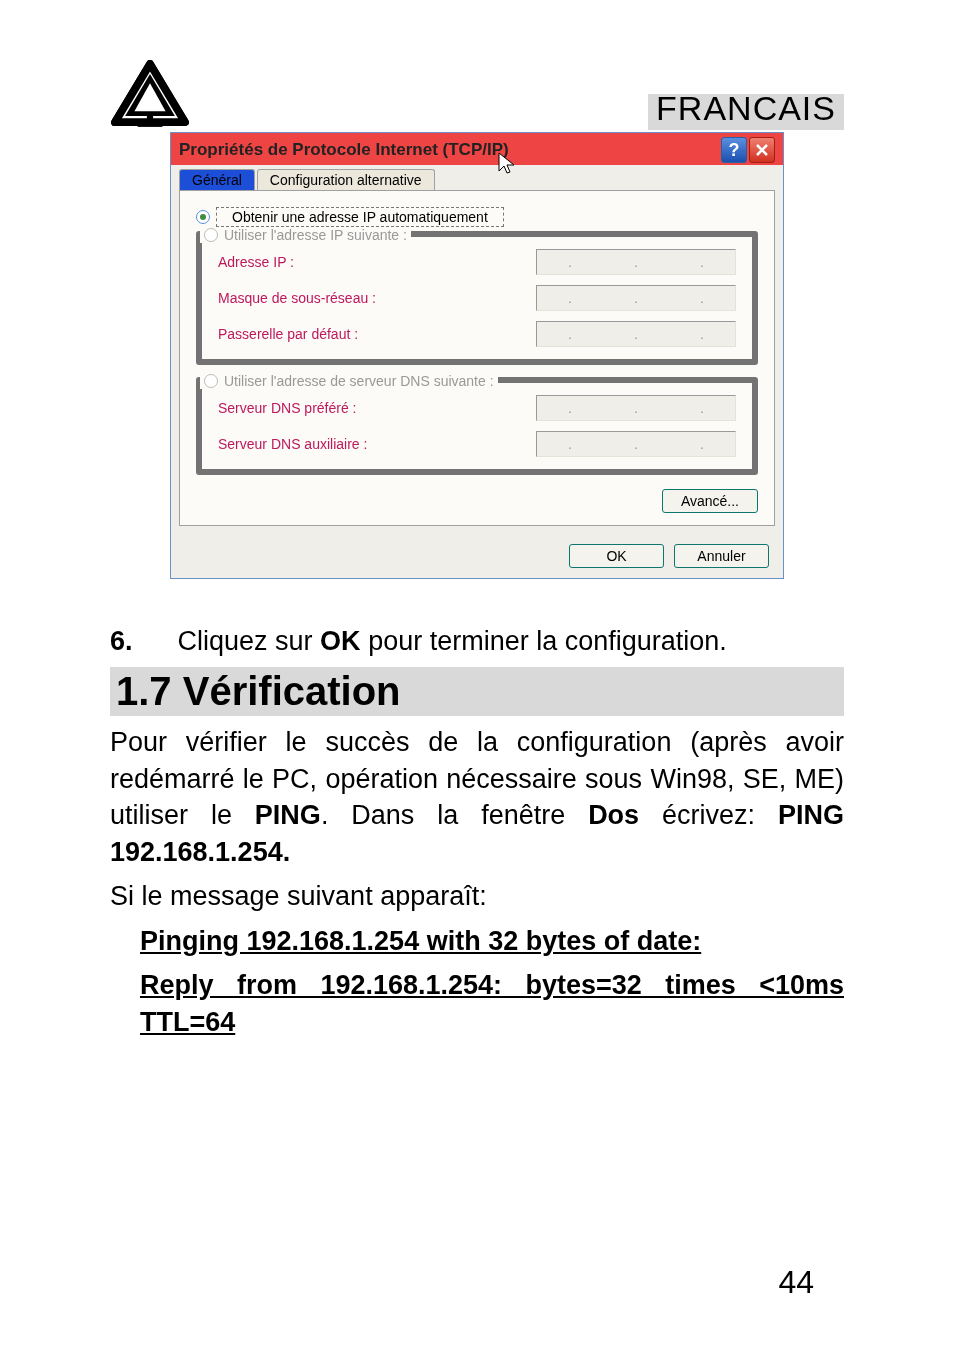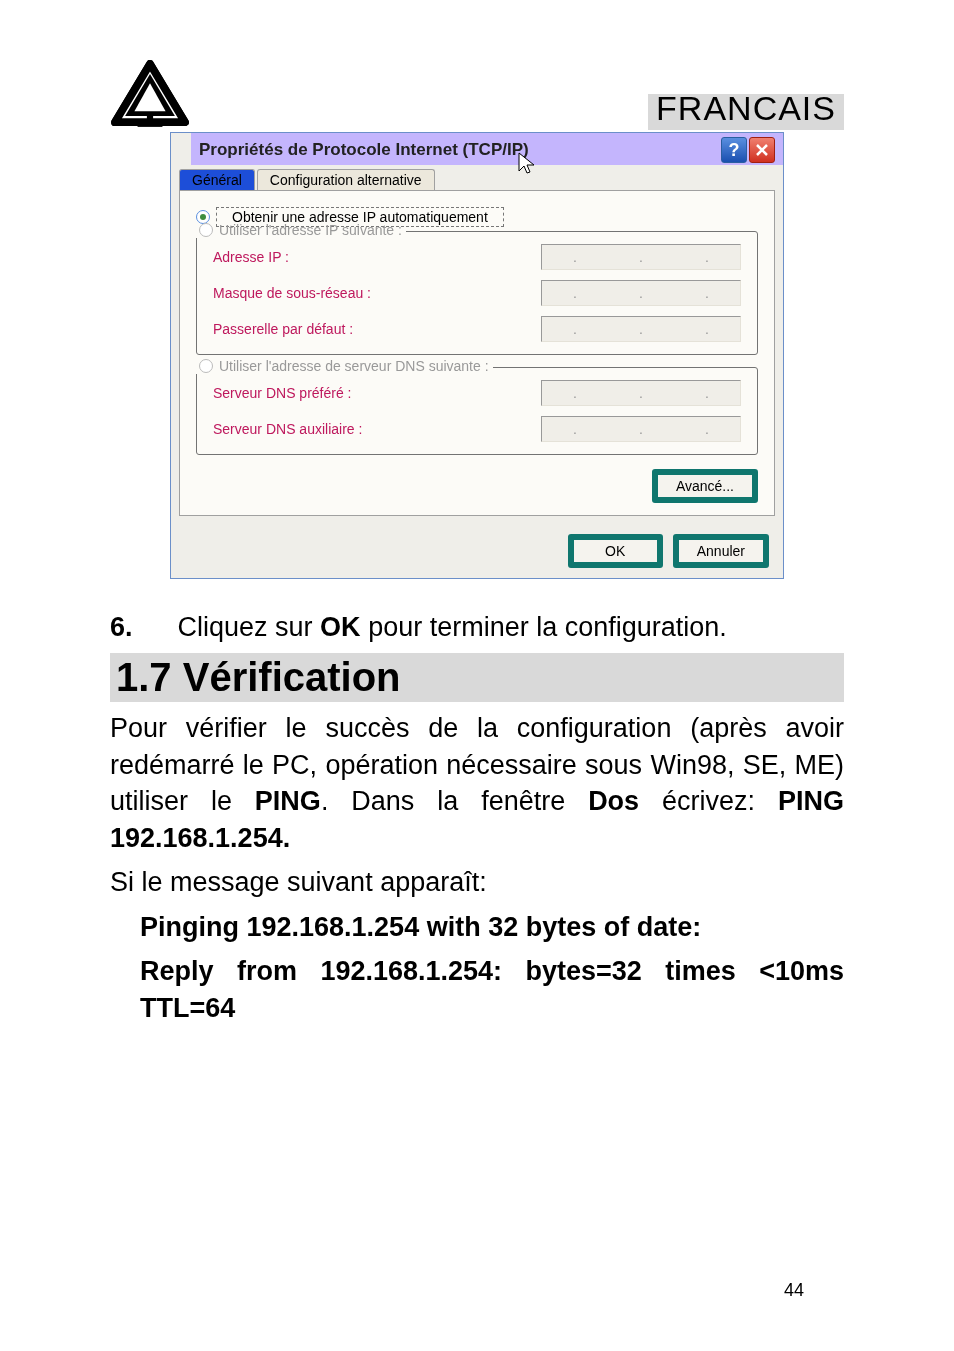--- a/index.html
+++ b/index.html
@@ -34,26 +34,25 @@
     }
     .dialog {
       margin: 0 auto;
       width: 614px;
       border: 1px solid #6b8fc9;
       background: #efeee9;
       font-family: Tahoma, Arial, sans-serif;
       font-size: 15px;
     }
     .titlebar {
-      background: #c4b5fd;
+      background: #ef4444;
       display: flex;
       align-items: center;
       padding: 4px 8px 2px 8px;
       position: relative;
-      margin-left: 20px;
     }
     .titlebar-text {
       font-weight: bold;
       font-size: 17px;
       color: #222;
       flex: 1;
     }
     .titlebar-btns {
       display: flex;
       gap: 2px;
@@ -125,21 +124,21 @@
     .radio-inner {
       width: 6px; height: 6px; border-radius: 50%; background:#3e8d3e;
     }
     .radio-row.disabled { color: #999; }
     .radio-row.disabled .radio-outer { border-color:#bbb; }
     .dotted-focus {
       border: 1px dashed #777;
       padding: 1px 15px;
     }
     .fieldset {
-      border: 1px solid #737373;
+      border: 6px solid #737373;
       border-radius: 3px;
       margin-top: -2px;
       margin-bottom: 14px;
       padding: 12px 16px 12px 16px;
     }
     .field-row {
       display: flex;
       justify-content: space-between;
       align-items: center;
       margin-bottom: 10px;
@@ -149,62 +148,63 @@
       width: 200px; height: 26px;
       background: #f0eee8;
       border-top: 1px solid #999;
       border-left: 1px solid #999;
       border-right: 1px solid #e5e2d8;
       border-bottom: 1px solid #e5e2d8;
       display:flex; align-items:center; justify-content:space-around;
       color:#999; font-size:14px;
     }
     .btn {
-      border: 6px solid #0f766e;
+      border: 1px solid #0f766e;
       border-radius: 3px;
       background: #f5f3ee;
       padding: 3px 18px;
       font-size: 14px;
       font-family: Tahoma, Arial, sans-serif;
     }
     .advanced-row {
       display:flex; justify-content:flex-end; margin-top:10px;
     }
     .bottom-btns {
       display:flex; justify-content:flex-end; gap:10px;
       padding: 10px 14px;
       background:#efeee9;
     }
     .step6 {
       font-size: 27px;
-      margin-top: 30px;
+      margin-top: 44px;
       line-height: 1.35;
     }
     .step6 b { font-weight: bold; }
     .head17 {
       font-size: 40px;
       font-weight: bold;
       background: #d9d9d9;
       padding: 2px 6px;
       margin-top: 8px;
     }
     .body-text {
       font-size: 27px;
       line-height: 1.35;
       margin-top: 8px;
       text-align: justify;
     }
     .indent {
       margin-left: 30px;
+      text-decoration: underline;
     }
     .pagenum {
       position: absolute;
       bottom: 50px;
-      right: 150px;
-      font-size: 18px;
+      right: 140px;
+      font-size: 32px;
     }
   </style>
 </head>
 <body>
 
 <div class="header-row">
   <svg class="logo" viewBox="0 0 100 90">
     <polygon points="50,5 95,80 5,80" fill="none" stroke="#000" stroke-width="10" stroke-linejoin="round"></polygon>
     <polygon points="50,5 95,80 5,80" fill="#fff"></polygon>
     <polygon points="50,5 95,80 5,80" fill="none" stroke="#000" stroke-width="10" stroke-linejoin="round"></polygon>

